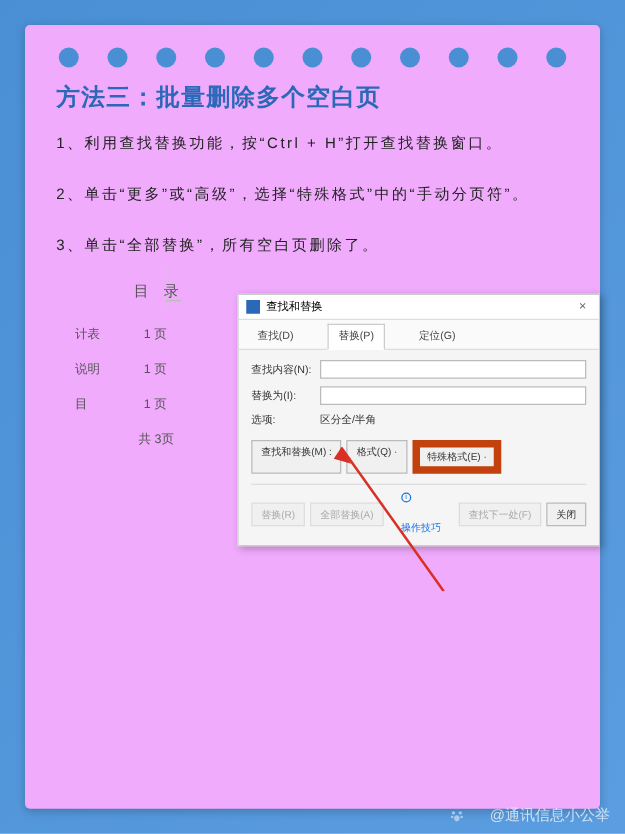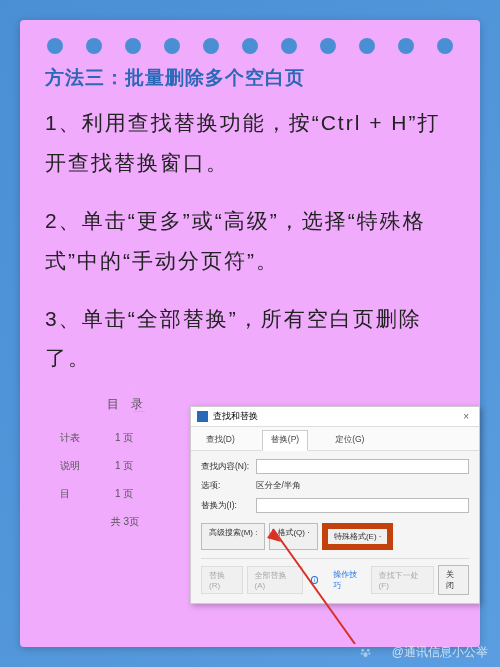--- a/index.html
+++ b/index.html
@@ -38,21 +38,21 @@
       border-radius: 50%;
     }
     .title {
       color: #2b68b8;
       font-size: 19px;
       font-weight: bold;
       margin-bottom: 12px;
       letter-spacing: 1px;
     }
     .step {
-      font-size: 21px;
+      font-size: 12px;
       color: #222;
       line-height: 1.9;
       margin-bottom: 18px;
       letter-spacing: 2px;
     }
     .screenshot-area {
       margin-top: 5px;
       position: relative;
       height: 245px;
     }
@@ -193,22 +193,23 @@
       border-top: 1px solid #ddd;
       padding-top: 6px;
       align-items: center;
     }
     .dlg-btn.disabled { color: #aaa; border-color: #ddd; }
     .spacer { flex: 1; }
     .tips-link {
       color: #1a73e8;
       font-size: 8px;
       display: flex;
-      align-items: center;
+      align-items: flex-start;
       gap: 15px;
+      flex-direction: column;
     }
     .tips-icon {
       width: 8px;
       height: 8px;
       border: 1px solid #1a73e8;
       border-radius: 50%;
       display: inline-flex;
       align-items: center;
       justify-content: center;
       font-size: 6px;
@@ -290,30 +291,30 @@
       <div class="dialog-tabs">
         <div class="tab">查找(D)</div>
         <div class="tab active">替换(P)</div>
         <div class="tab">定位(G)</div>
       </div>
       <div class="dialog-body">
         <div class="field-row">
           <div class="field-label">查找内容(N):</div>
           <div class="field-input"></div>
         </div>
+        <div class="field-row" style="margin-top:4px;">
+          <div class="field-label">替换为(I):</div>
+          <div class="field-input"></div>
+        </div>
         <div class="field-row">
           <div class="field-label">选项:</div>
           <div class="field-text">区分全/半角</div>
         </div>
-        <div class="field-row" style="margin-top:4px;">
-          <div class="field-label">替换为(I):</div>
-          <div class="field-input"></div>
-        </div>
         <div class="button-row">
-          <div class="dlg-btn">高级搜索(M) :</div>
+          <div class="dlg-btn">查找和替换(M) :</div>
           <div class="dlg-btn">格式(Q) ·</div>
           <div class="dlg-btn highlight">特殊格式(E) ·</div>
         </div>
         <div class="button-row2">
           <div class="dlg-btn disabled">替换(R)</div>
           <div class="dlg-btn disabled">全部替换(A)</div>
           <div class="spacer"></div>
           <div class="tips-link">
             <span class="tips-icon">i</span>
             <span>操作技巧</span>

